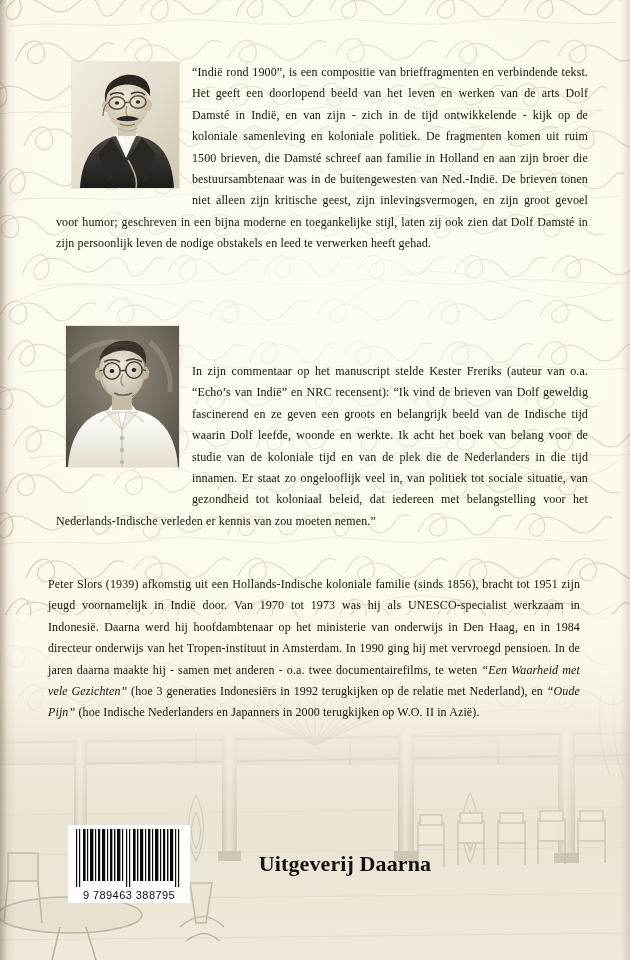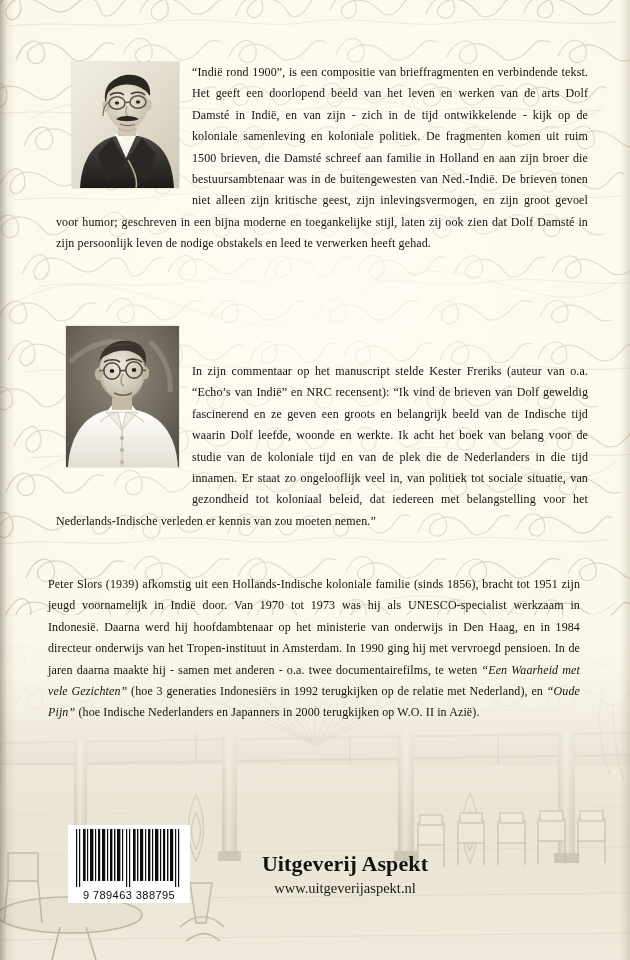--- a/index.html
+++ b/index.html
@@ -565,19 +565,18 @@
         <rect x="94" y="0" width="1.4" height="52"></rect>
         <rect x="97" y="0" width="3.2" height="52"></rect>
         <rect x="102" y="0" width="1.2" height="58"></rect>
         <rect x="105" y="0" width="1.2" height="58"></rect>
       </g>
     </svg>
     <div id="barcode-digits">9  789463  388795</div>
   </div>
 
   <div id="publisher">
-    <div id="publisher-name">Uitgeverij Aspekt</div>
-    <div id="publisher-url">www.uitgeverijaspekt.nl</div>
+    <div id="publisher-name">Uitgeverij Daarna</div>
   </div>
 
   <div class="spine-shade"></div>
   <div class="right-shade"></div>
 </div>
 
 </body></html>

